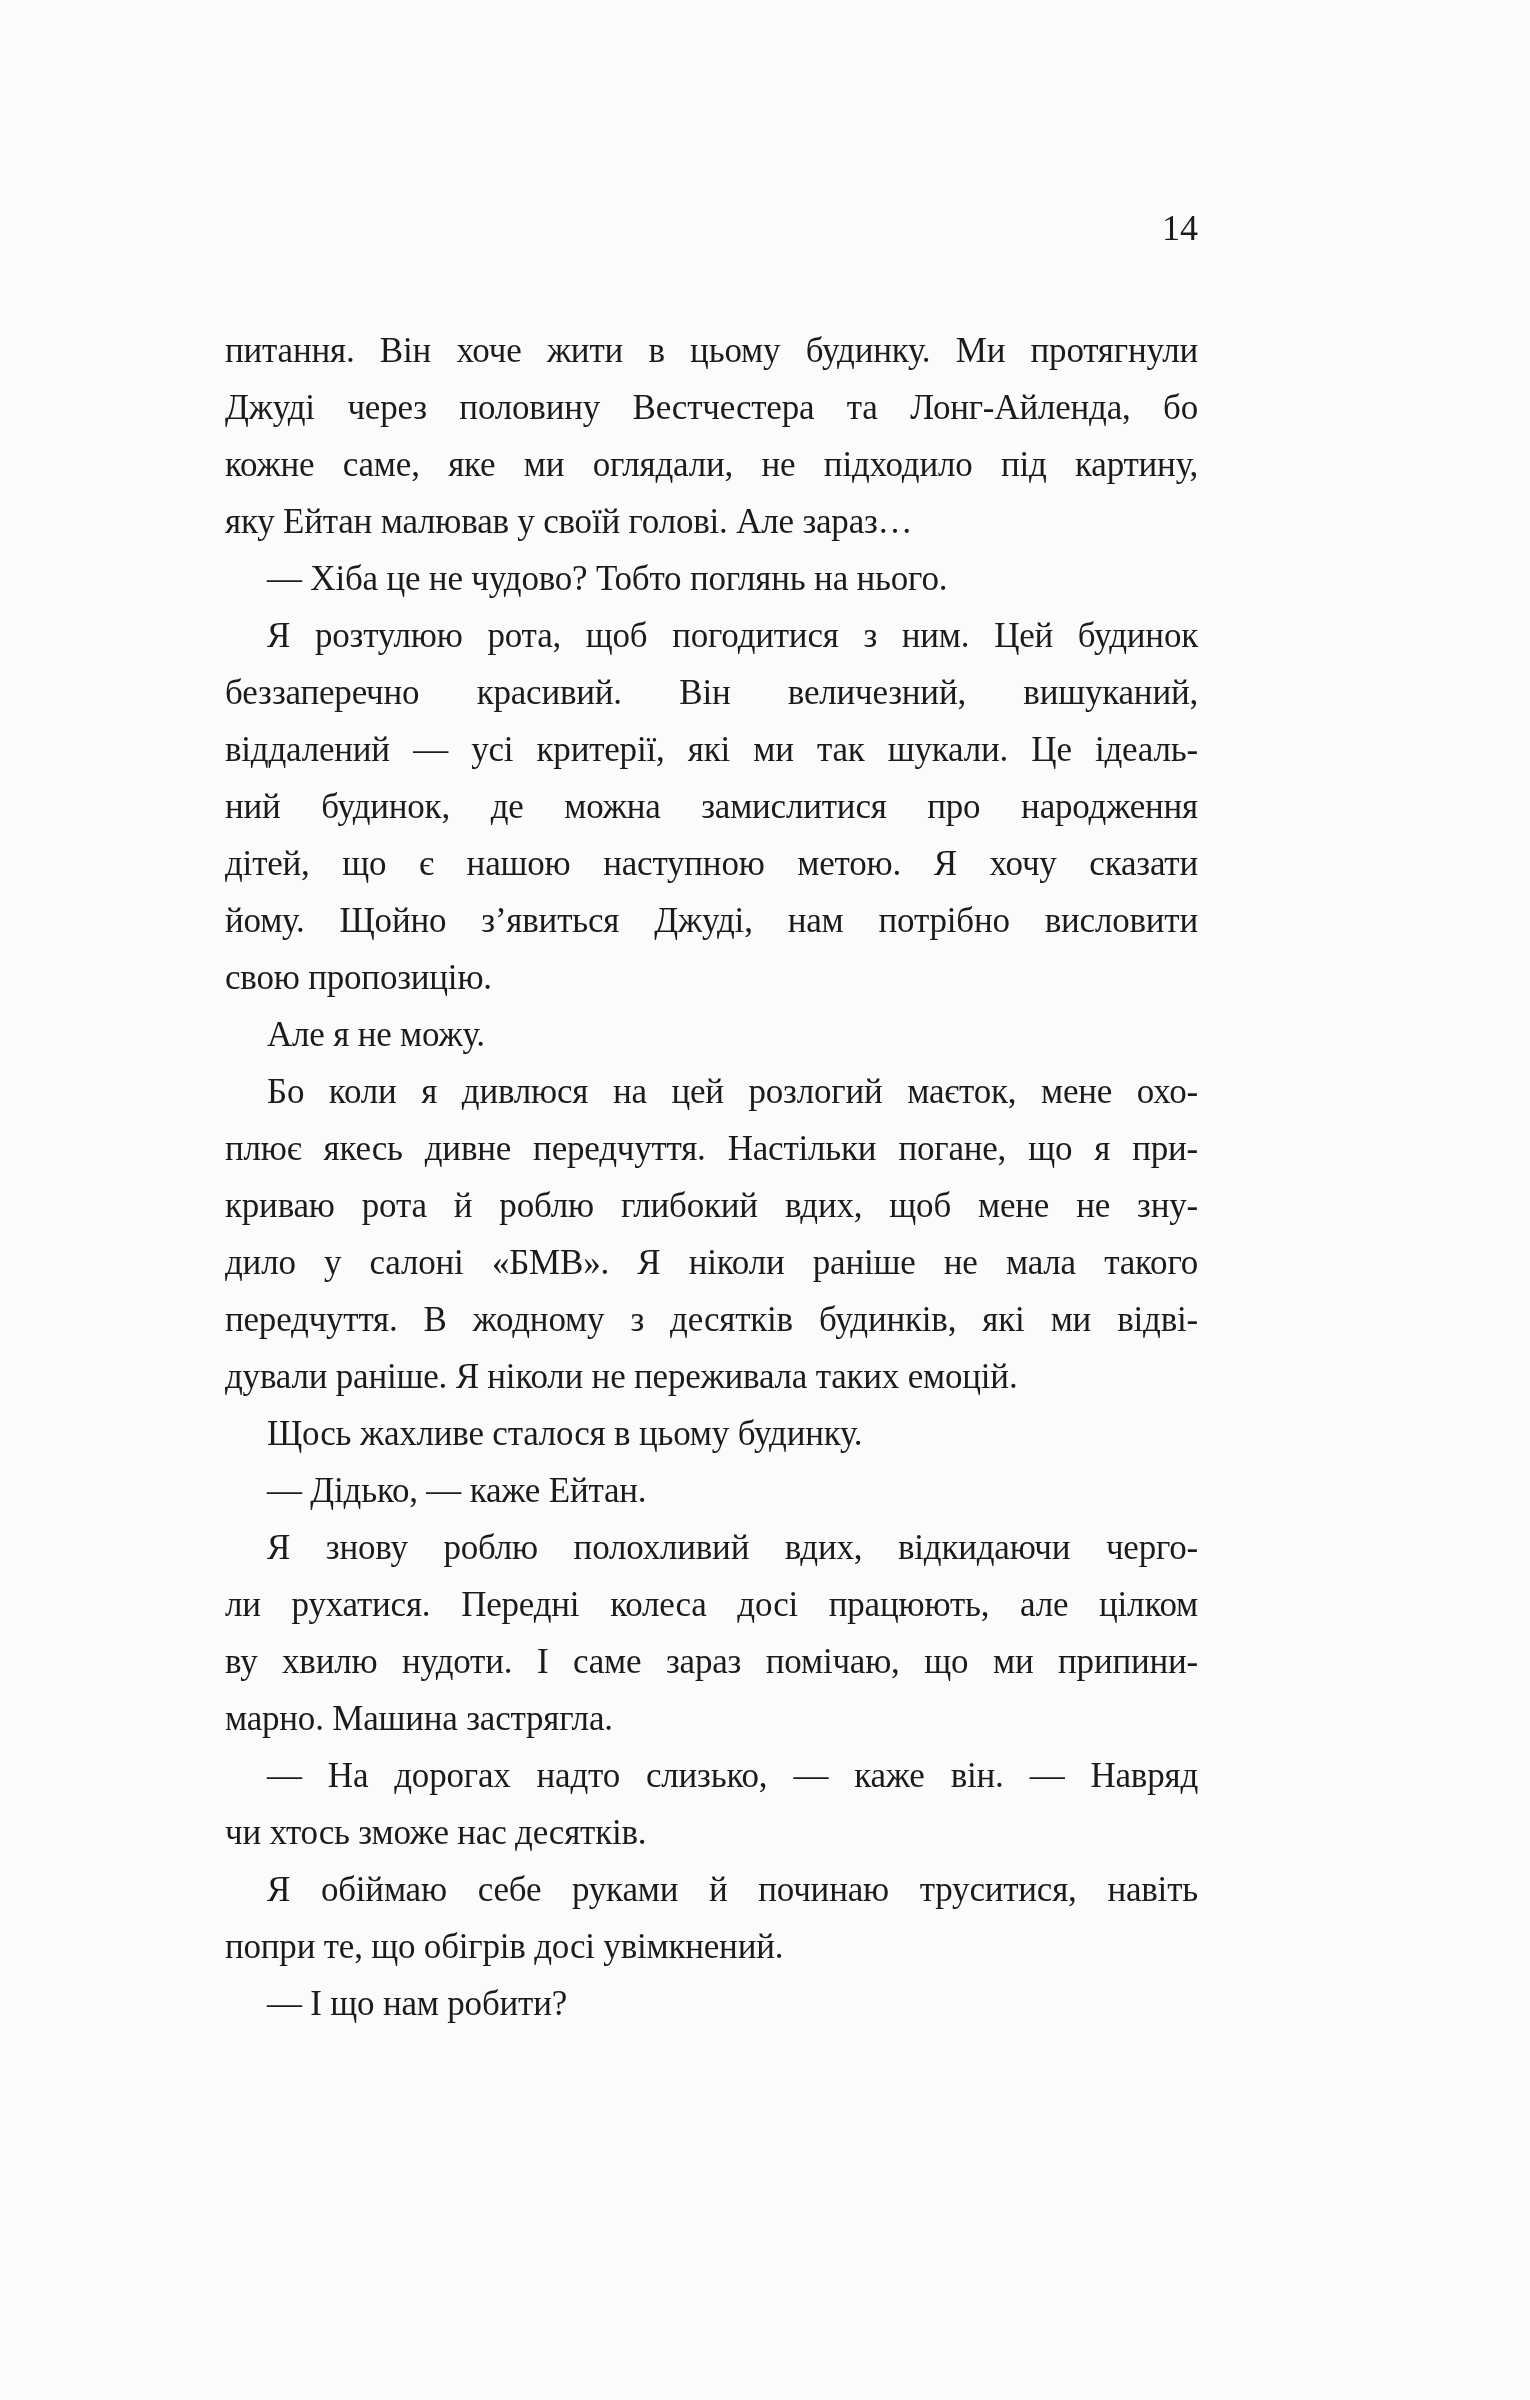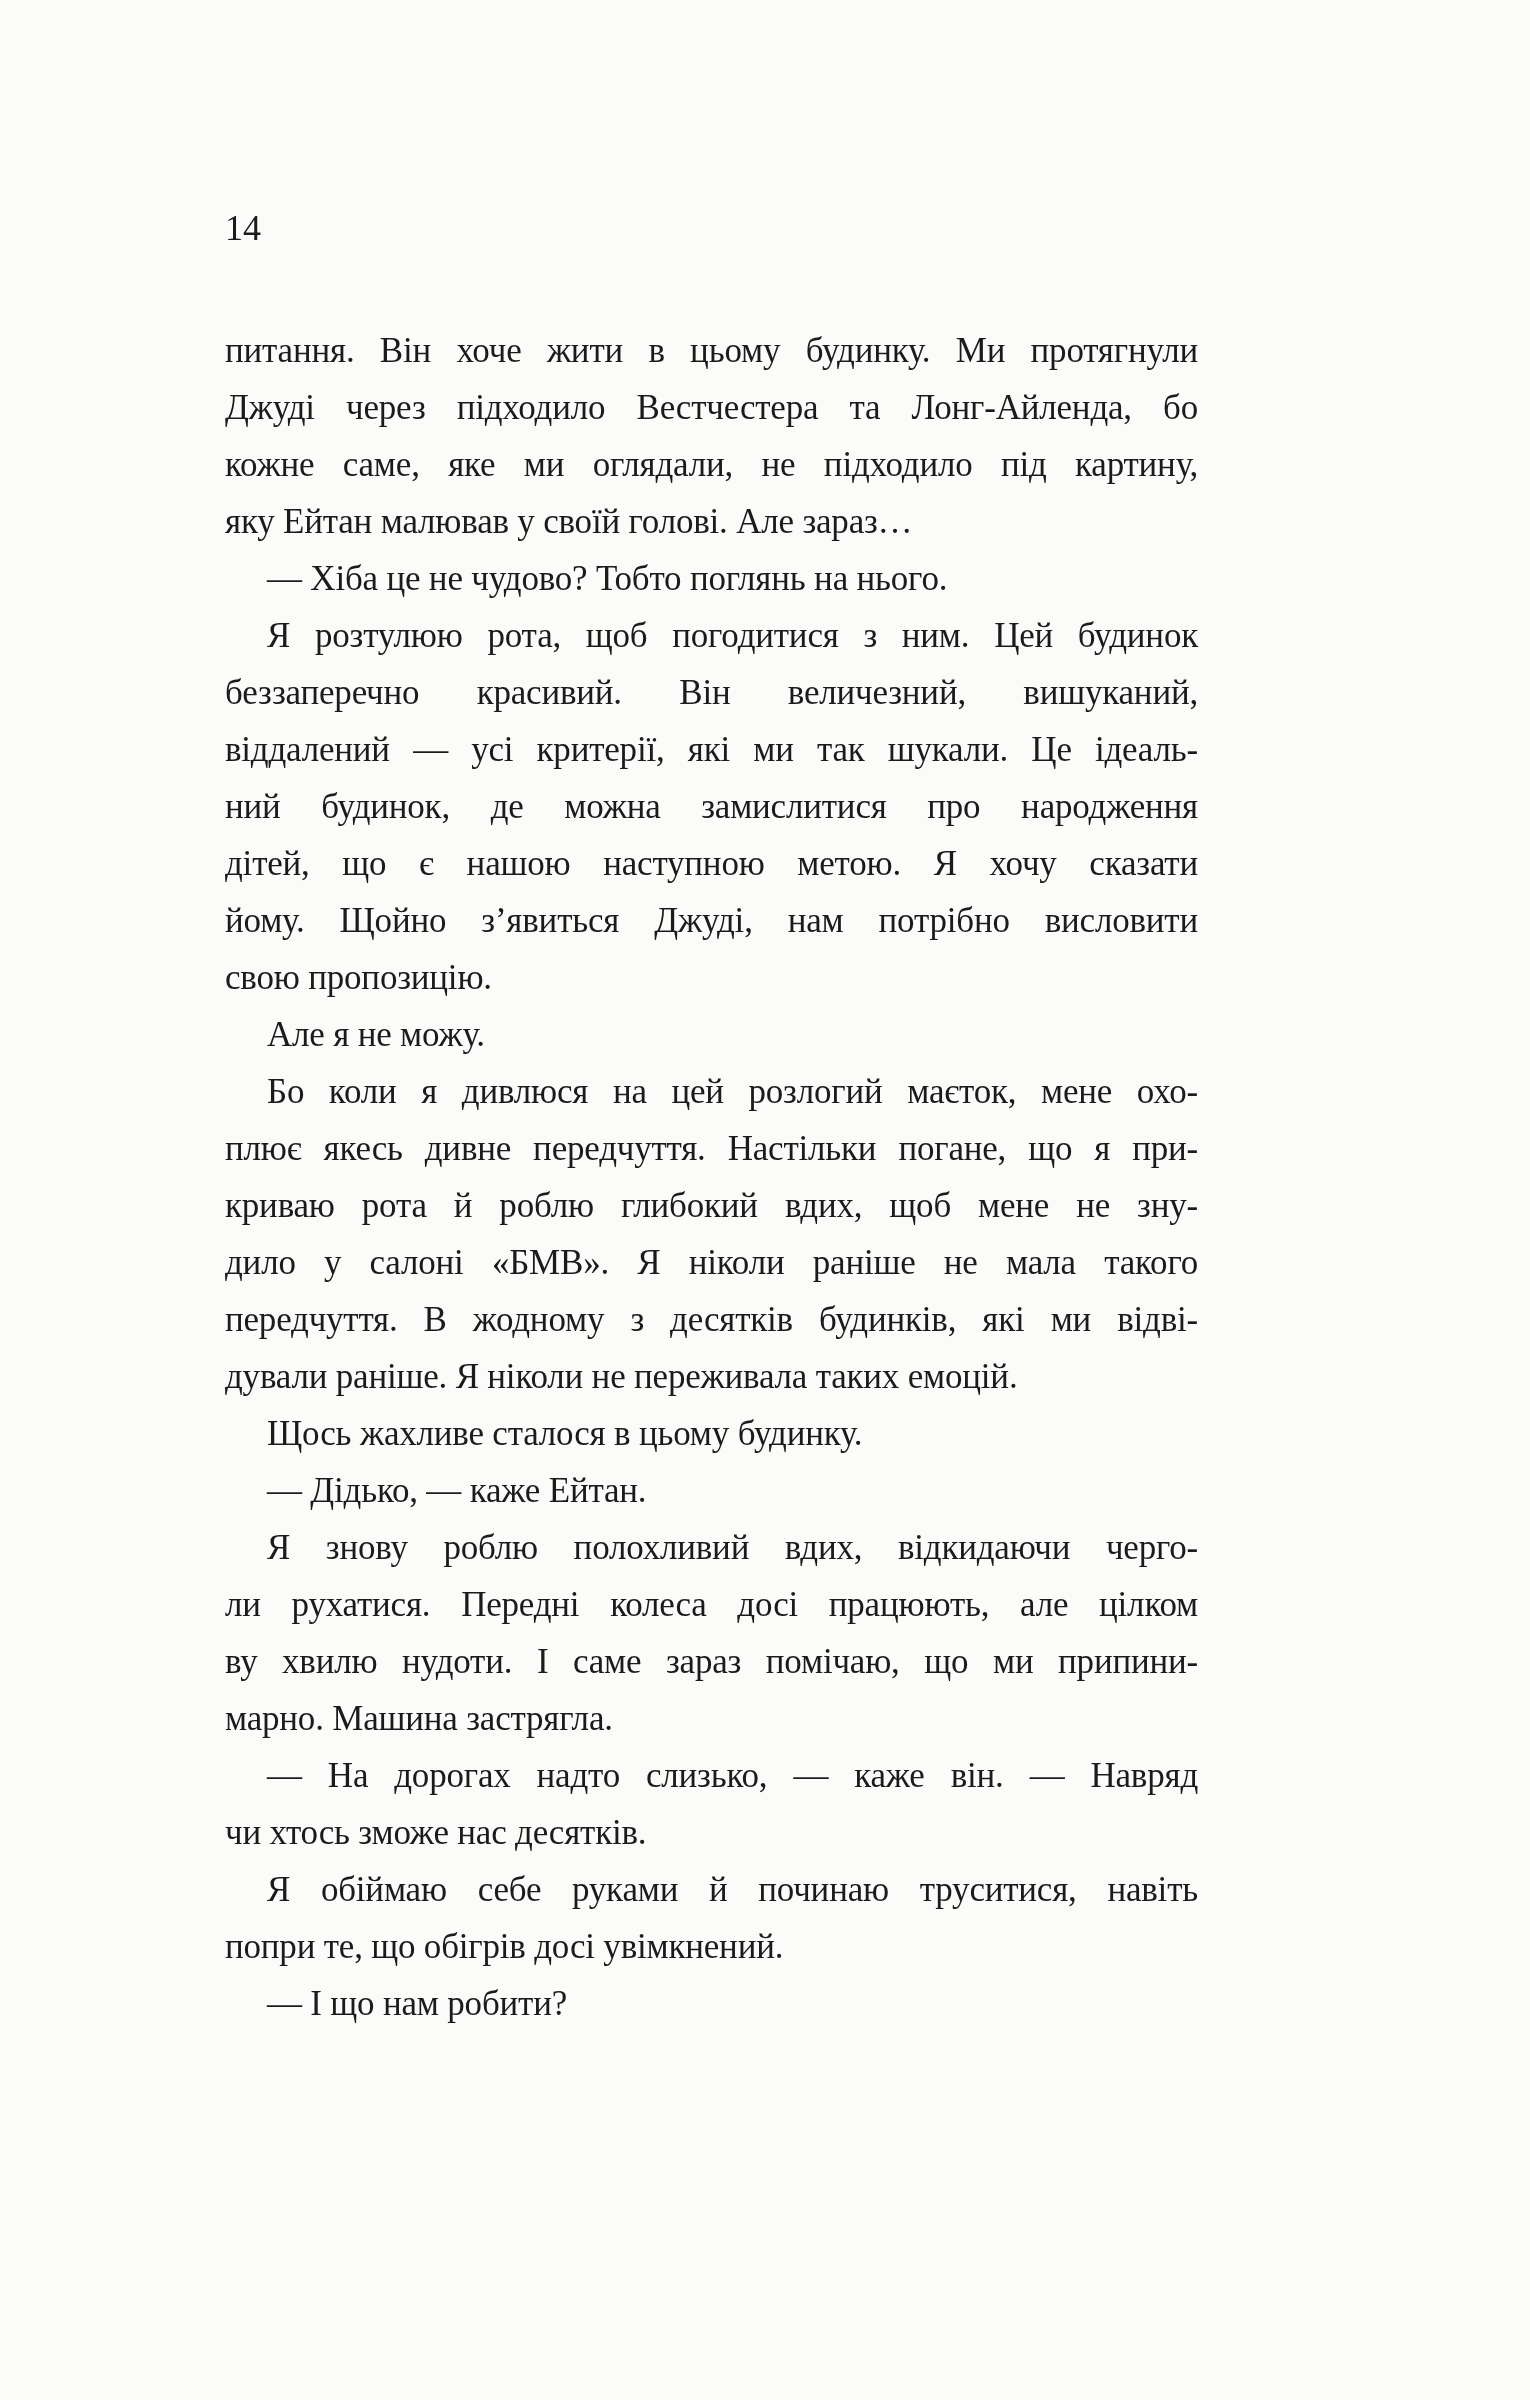--- a/index.html
+++ b/index.html
@@ -17,21 +17,21 @@
     width: 1530px;
     height: 2400px;
     font-family: "Liberation Serif", "DejaVu Serif", serif;
     color: #1b1b1b;
   }
   .page-number {
     position: absolute;
     left: 225px;
     width: 973px;
     top: 210px;
-    text-align: left;
+    text-align: right;
     font-size: 36px;
     line-height: 36px;
   }
   .text-block {
     position: absolute;
     left: 225px;
     top: 322px;
     width: 973px;
     font-size: 35px;
     letter-spacing: -0.2px;
@@ -52,21 +52,21 @@
   .italic {
   }
 </style>
 </head>
 <body style="background: rgb(251, 251, 250);">
 
 <div class="page" style="color: rgb(27, 27, 27);">
   <div class="page-number">14</div>
   <div class="text-block" id="text-block">
       <div class="line fill"><span>питання. Він </span><span class="italic">хоче</span><span> жити в цьому будинку. Ми протягнули</span></div>
-      <div class="line fill"><span>Джуді через підходило Вестчестера та Лонг-Айленда, бо</span></div>
+      <div class="line fill"><span>Джуді через половину Вестчестера та Лонг-Айленда, бо</span></div>
       <div class="line fill"><span>кожне саме, яке ми оглядали, не підходило під картину,</span></div>
       <div class="line"><span>яку Ейтан малював у своїй голові. Але зараз…</span></div>
       <div class="line indent"><span>— Хіба це не чудово? Тобто поглянь на нього.</span></div>
       <div class="line indent fill"><span>Я розтулюю рота, щоб погодитися з ним. Цей будинок</span></div>
       <div class="line fill"><span>беззаперечно красивий. Він величезний, вишуканий,</span></div>
       <div class="line fill"><span>віддалений — усі критерії, які ми так шукали. Це ідеаль-</span></div>
       <div class="line fill"><span>ний будинок, де можна замислитися про народження</span></div>
       <div class="line fill"><span>дітей, що є нашою наступною метою. Я хочу сказати</span></div>
       <div class="line fill"><span>йому. Щойно з’явиться Джуді, нам потрібно висловити</span></div>
       <div class="line"><span>свою пропозицію.</span></div>

